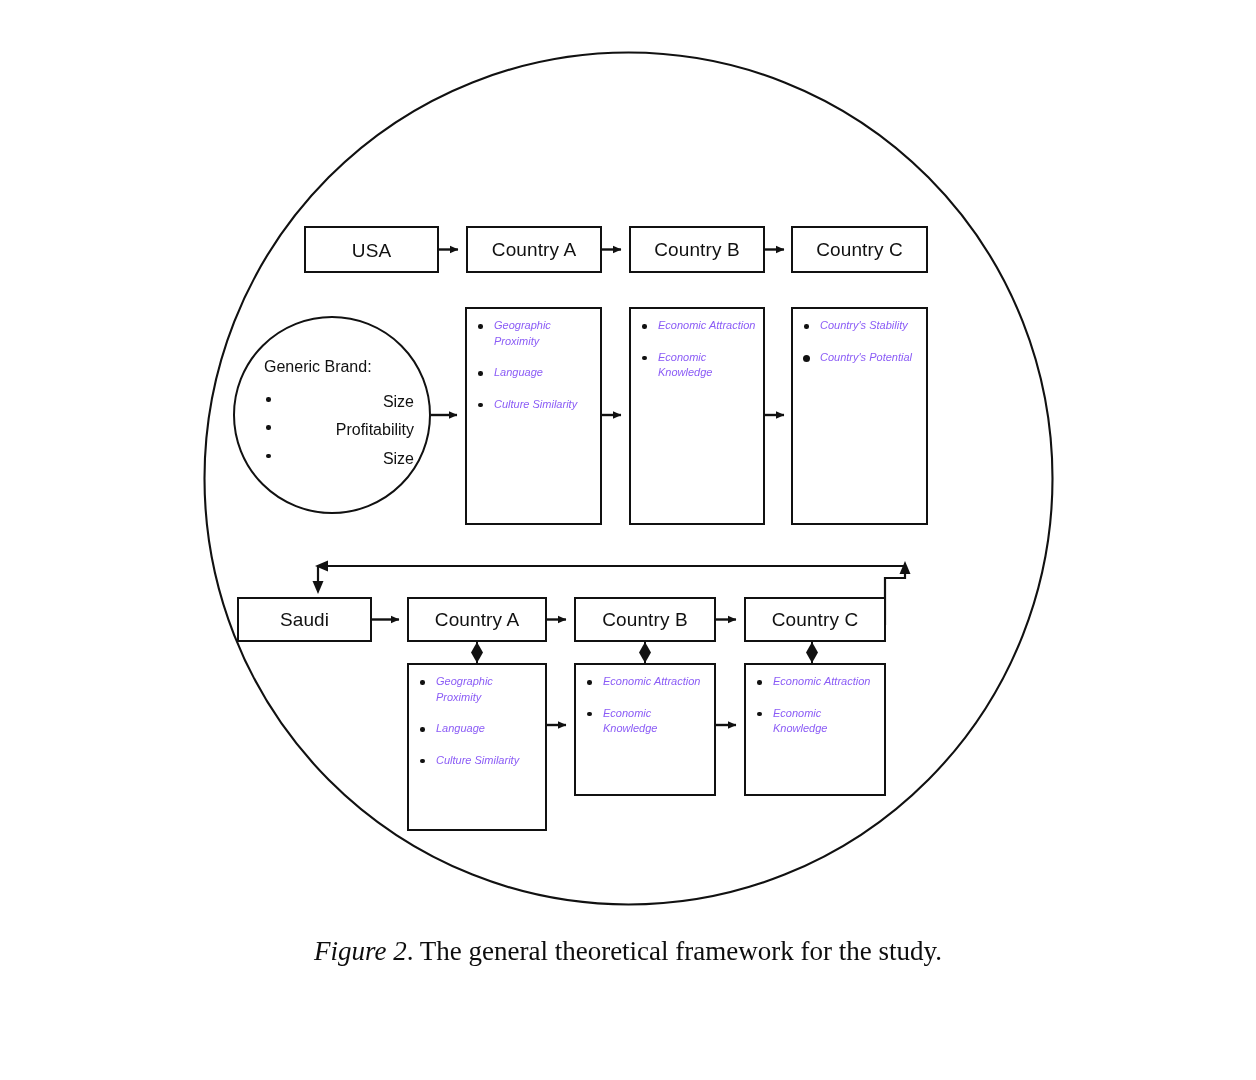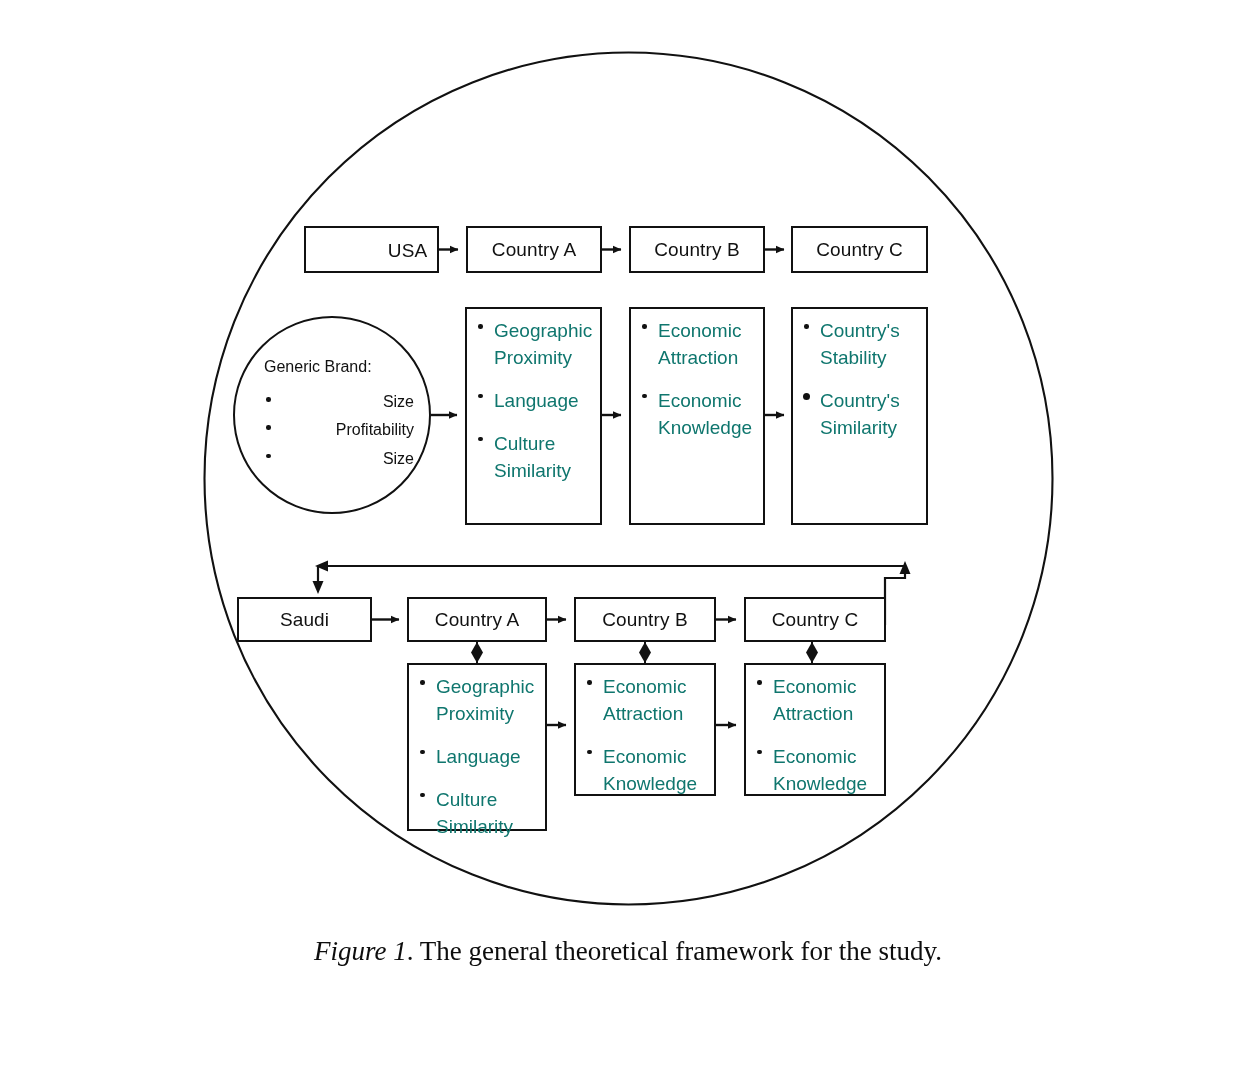--- a/index.html
+++ b/index.html
@@ -37,23 +37,24 @@
     align-items: center;
     justify-content: center;
     font-size: 19px;
     font-family: "Liberation Sans", sans-serif;
     color: #111;
     letter-spacing: 0.1px;
     white-space: nowrap;
   }
   .bullet-box {
     padding: 10px 8px 6px 10px;
-    font-size: 19px;
+    font-size: 11px;
     line-height: 1.42;
-    color: #0f766e;
+    color: #8b5cf6;
+    font-style: italic;
   }
   .bullet-box ul {
     margin: 0;
     padding: 0;
     list-style: none;
   }
   .bullet-box li {
     position: relative;
     padding-left: 18px;
     margin-bottom: 16px;
@@ -187,21 +188,21 @@
     </g>
     <g>
       <line x1="812" y1="641" x2="812" y2="664" stroke="#111111" stroke-width="2"></line>
       <polygon points="812,642 818,652.5 812,663 806,652.5" fill="#111111"></polygon>
     </g>
 
     <line x1="547" y1="725" x2="566" y2="725" stroke="#111111" stroke-width="2.4" marker-end="url(#arrowhead)"></line>
     <line x1="716" y1="725" x2="736" y2="725" stroke="#111111" stroke-width="2.4" marker-end="url(#arrowhead)"></line>
   </svg>
 
-  <div class="ov node-label" style="left:305px; top:227px; width:133px; height:47px;margin-left:36px;">USA</div>
+  <div class="ov node-label" style="left:305px; top:227px; width:133px; height:47px;">USA</div>
   <div class="ov node-label" style="left:467px; top:227px; width:134px; height:45px;">Country A</div>
   <div class="ov node-label" style="left:630px; top:227px; width:134px; height:45px;">Country B</div>
   <div class="ov node-label" style="left:792px; top:227px; width:135px; height:45px;">Country C</div>
 
   <div class="ov" style="left:264px; top:355px; width:150px;">
     <div class="brand-inner">
       <div class="brand-title">Generic Brand:</div>
       <ul>
         <li><span class="bdot"></span><span>Size</span></li>
         <li><span class="bdot"></span><span>Profitability</span></li>
@@ -241,21 +242,21 @@
   </div>
 
   <div class="ov bullet-box" style="left:792px; top:308px; width:131px;">
     <ul>
       <li>
           <span class="bdot"></span>
           <span class="btxt">Country's Stability</span>
         </li>
       <li class="bigdot">
           <span class="bdot"></span>
-          <span class="btxt">Country's Similarity</span>
+          <span class="btxt">Country's Potential</span>
         </li>
     </ul>
   </div>
 
   <div class="ov node-label" style="left:238px; top:598px; width:133px; height:43px;">Saudi</div>
   <div class="ov node-label" style="left:408px; top:598px; width:138px; height:43px;">Country A</div>
   <div class="ov node-label" style="left:575px; top:598px; width:140px; height:43px;">Country B</div>
   <div class="ov node-label" style="left:745px; top:598px; width:140px; height:43px;">Country C</div>
 
   <div class="ov bullet-box" style="left:408px; top:664px; width:138px;">
@@ -295,16 +296,16 @@
           <span class="btxt">Economic Attraction</span>
         </li>
       <li>
           <span class="bdot"></span>
           <span class="btxt">Economic Knowledge</span>
         </li>
     </ul>
   </div>
 
   <div id="caption">
-    <span class="cap-ital">Figure 1</span><span>. The general theoretical framework for the study.</span>
+    <span class="cap-ital">Figure 2</span><span>. The general theoretical framework for the study.</span>
   </div>
 
 </div>
 
 </body></html>

